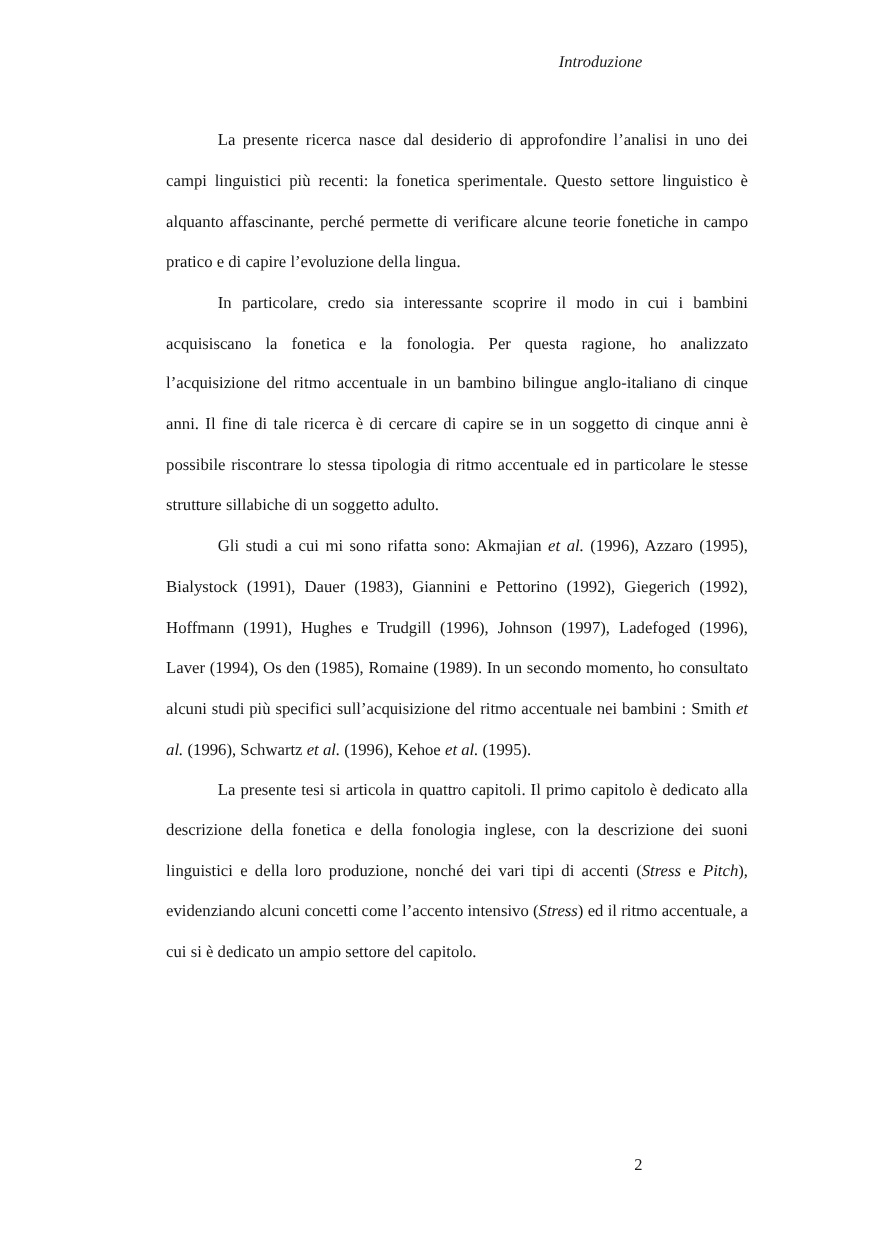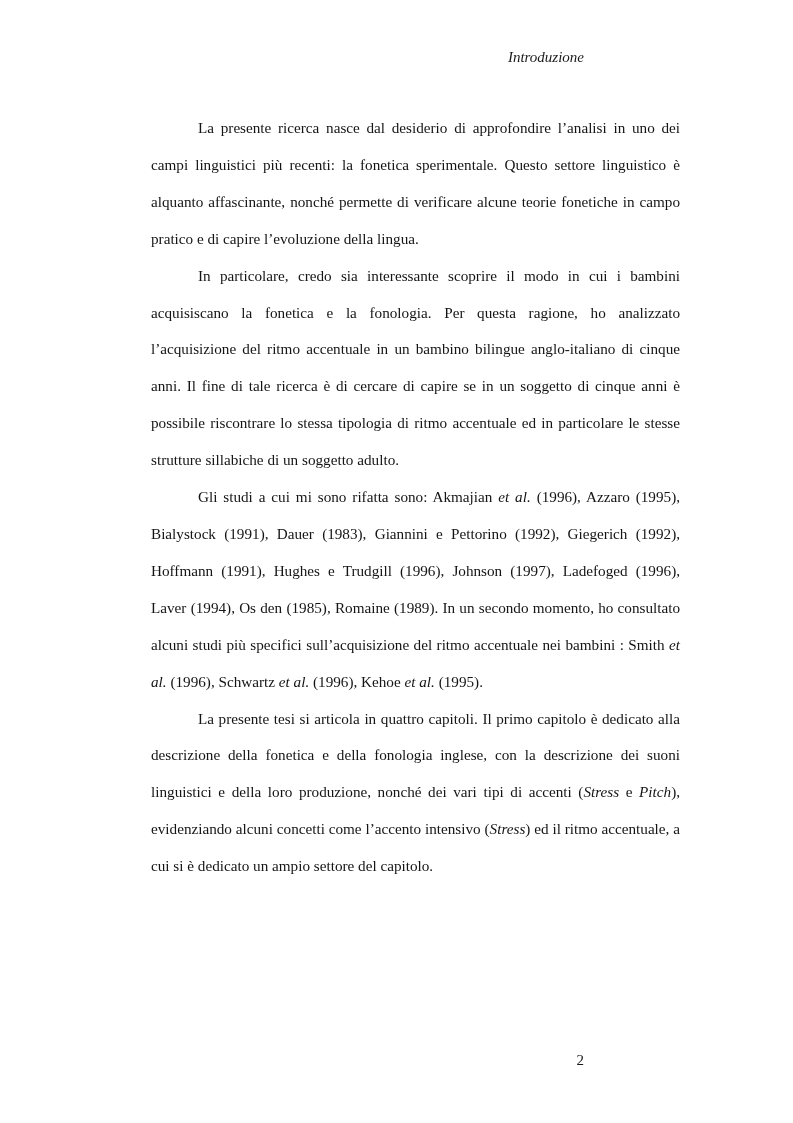--- a/index.html
+++ b/index.html
@@ -56,20 +56,20 @@
       color: #1a1a1a;
     }
   </style>
 </head>
 <body>
 
 <div class="page">
   <div class="running-header">Introduzione</div>
 
   <div class="body-text">
-    <p class="para"><span>La presente ricerca nasce dal desiderio di approfondire l’analisi in uno dei campi linguistici più recenti: la fonetica sperimentale. Questo settore linguistico è alquanto affascinante, nonché permette di verificare alcune teorie fonetiche in campo pratico e di capire l’evoluzione della lingua.</span></p>
+    <p class="para"><span>La presente ricerca nasce dal desiderio di approfondire l’analisi in uno dei campi linguistici più recenti: la fonetica sperimentale. Questo settore linguistico è alquanto affascinante, perché permette di verificare alcune teorie fonetiche in campo pratico e di capire l’evoluzione della lingua.</span></p>
     <p class="para"><span>In particolare, credo sia interessante scoprire il modo in cui i bambini acquisiscano la fonetica e la fonologia. Per questa ragione, ho analizzato l’acquisizione del ritmo accentuale in un bambino bilingue anglo-italiano di cinque anni. Il fine di tale ricerca è di cercare di capire se in un soggetto di cinque anni è possibile riscontrare lo stessa tipologia di ritmo accentuale ed in particolare le stesse strutture sillabiche di un soggetto adulto.</span></p>
     <p class="para"><span>Gli studi a cui mi sono rifatta sono: Akmajian </span><em>et al.</em><span> (1996), Azzaro (1995), Bialystock (1991), Dauer (1983), Giannini e Pettorino (1992), Giegerich (1992), Hoffmann (1991), Hughes e Trudgill (1996), Johnson (1997), Ladefoged (1996), Laver (1994), Os den (1985), Romaine (1989). In un secondo momento, ho consultato alcuni studi più specifici sull’acquisizione del ritmo accentuale nei bambini : Smith </span><em>et al.</em><span> (1996), Schwartz </span><em>et al.</em><span> (1996), Kehoe </span><em>et al.</em><span> (1995).</span></p>
     <p class="para"><span>La presente tesi si articola in quattro capitoli. Il primo capitolo è dedicato alla descrizione della fonetica e della fonologia inglese, con la descrizione dei suoni linguistici e della loro produzione, nonché dei vari tipi di accenti (</span><em>Stress</em><span> e </span><em>Pitch</em><span>), evidenziando alcuni concetti come l’accento intensivo (</span><em>Stress</em><span>) ed il ritmo accentuale, a cui si è dedicato un ampio settore del capitolo.</span></p>
   </div>
 
   <div class="page-number">2</div>
 </div>
 
 </body></html>

